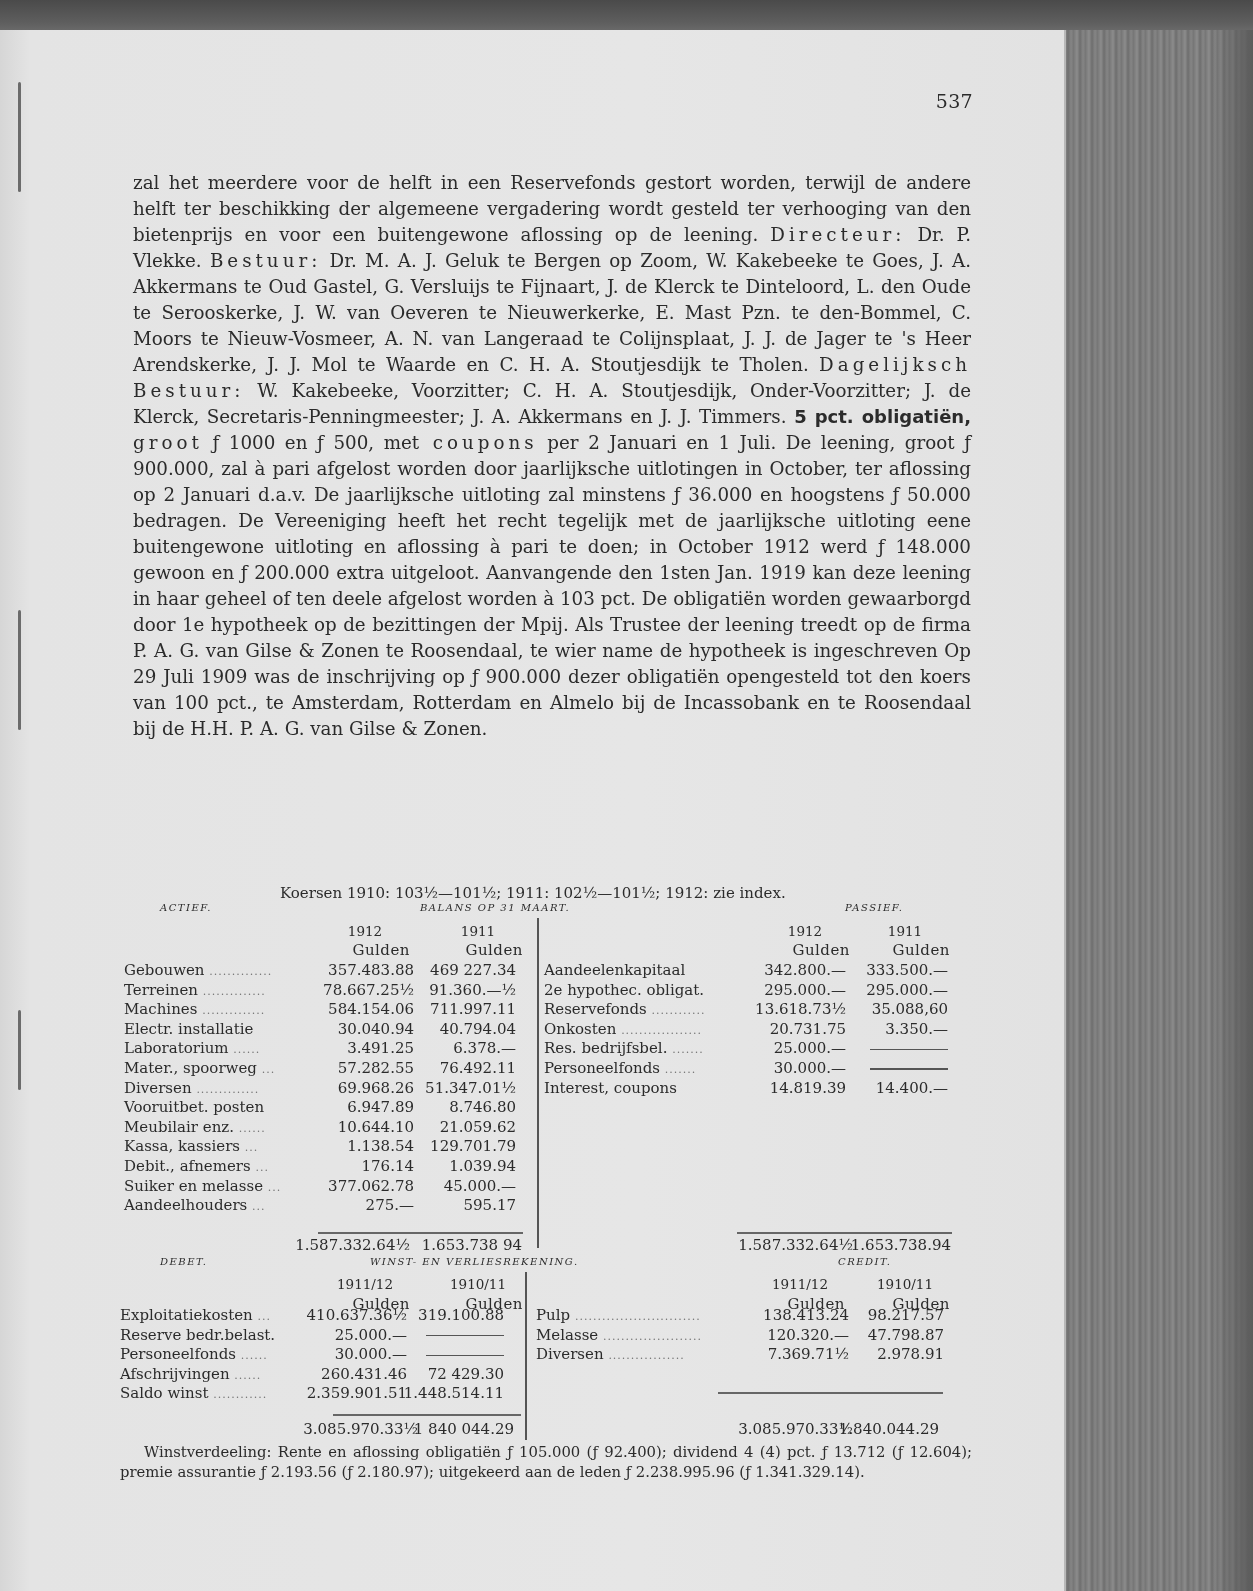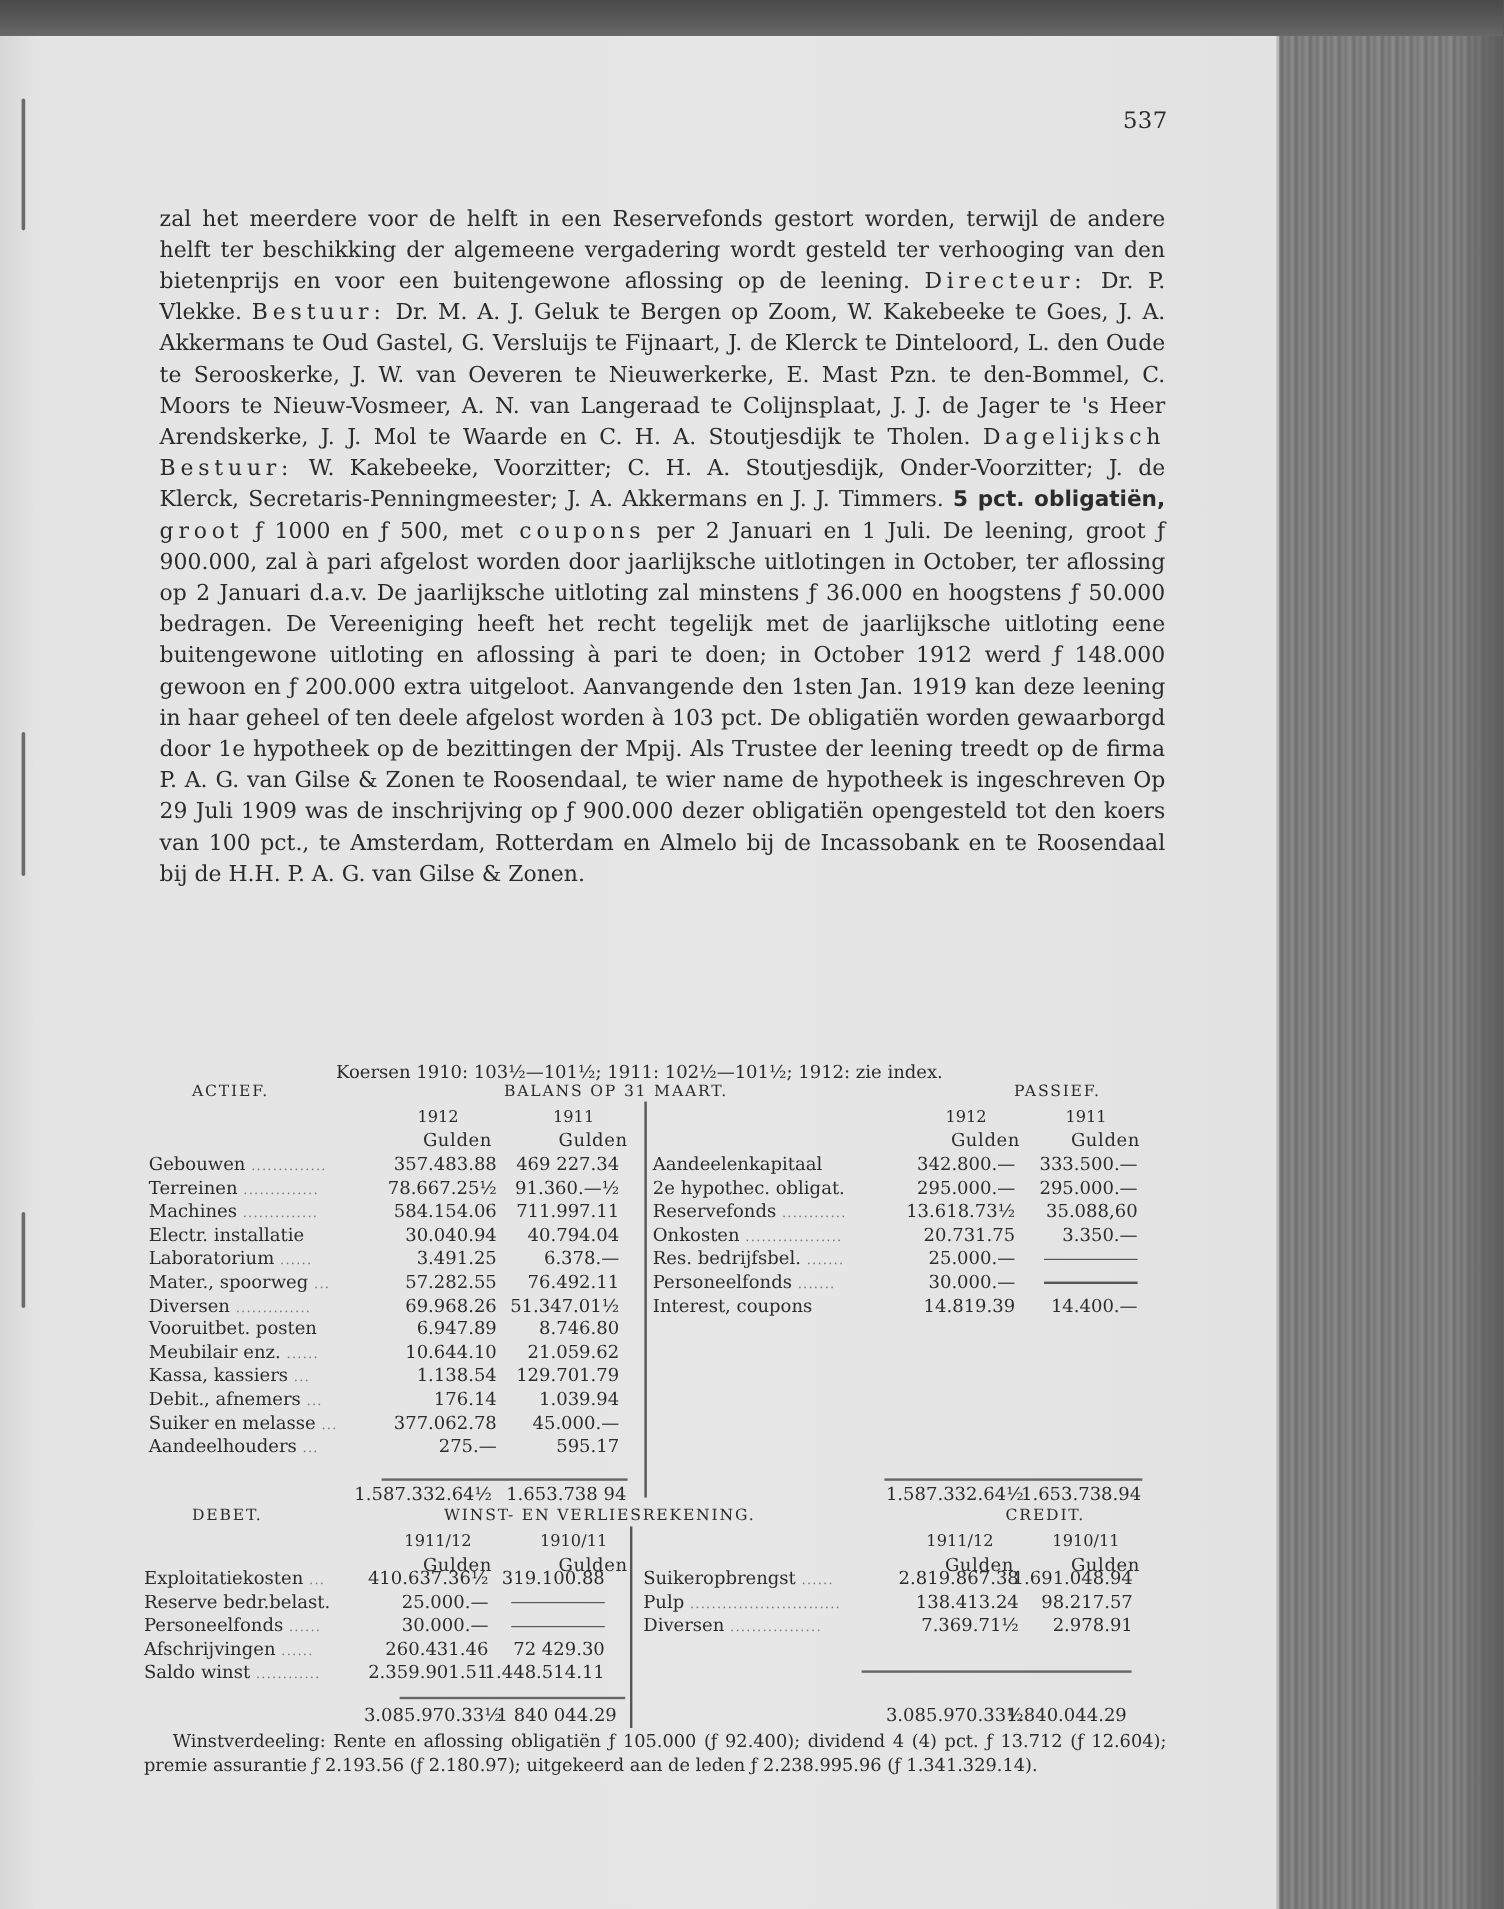--- a/index.html
+++ b/index.html
@@ -47,21 +47,21 @@
 
   .koersen {
     position: absolute; left: 280px; top: 884px; font-size: 15px;
   }
 
   .tbl { position: absolute; font-size: 15px; line-height: 19.6px; }
   .tbl .row { position: relative; height: 19.6px; white-space: nowrap; }
   .tbl .lbl { position: absolute; left: 0; }
   .tbl .lbl .dots { color: #777; letter-spacing: 1px; font-size: 11px; }
   .tbl .num { position: absolute; text-align: right; }
-  .sec-title { position: absolute; font-size: 13px; letter-spacing: 1.5px; white-space: nowrap; }
+  .sec-title { position: absolute; font-size: 10px; letter-spacing: 1.5px; white-space: nowrap; font-style: italic; }
   .col-head { position: absolute; font-size: 13.5px; text-align: center; width: 90px; }
   .col-head2 { position: absolute; font-size: 15px; text-align: right; width: 90px; letter-spacing: 0.5px; }
   .vrule { position: absolute; width: 1.5px; background: #555; }
   .hrule { position: absolute; height: 1.5px; background: #666; }
   .dash { display: inline-block; width: 78px; height: 1.3px; background: #555; vertical-align: middle; }
 
   .footnote {
     position: absolute; left: 120px; top: 1442px; width: 852px;
     font-size: 14.8px; line-height: 19.5px; text-align: justify; text-indent: 24px;
   }
@@ -258,28 +258,28 @@
       <span class="num" style="right:16px">72 429.30</span>
     </div>
     <div class="row">
       <span class="lbl"><span>Saldo winst</span> <span class="dots">............</span></span>
       <span class="num" style="right:113px">2.359.901.51</span>
       <span class="num" style="right:16px">1.448.514.11</span>
     </div>
   </div>
 <div class="tbl" style="left:536px;top:1306px;width:420px;" id="credit">
     <div class="row">
-      <span class="lbl"><span>Suikeropbrengst</span> <span class="dots">......</span></span>
-      <span class="num" style="right:107px">2.819.867.38</span>
-      <span class="num" style="right:12px">1.691.048.94</span>
-    </div>
-    <div class="row">
       <span class="lbl"><span>Pulp</span> <span class="dots">............................</span></span>
       <span class="num" style="right:107px">138.413.24</span>
       <span class="num" style="right:12px">98.217.57</span>
+    </div>
+    <div class="row">
+      <span class="lbl"><span>Melasse</span> <span class="dots">......................</span></span>
+      <span class="num" style="right:107px">120.320.—</span>
+      <span class="num" style="right:12px">47.798.87</span>
     </div>
     <div class="row">
       <span class="lbl"><span>Diversen</span> <span class="dots">.................</span></span>
       <span class="num" style="right:107px">7.369.71½</span>
       <span class="num" style="right:12px">2.978.91</span>
     </div>
   </div>
 
 <div class="hrule" style="left:333px;top:1414px;width:188px;"></div>
 <div class="hrule" style="left:718px;top:1392px;width:225px;"></div>

